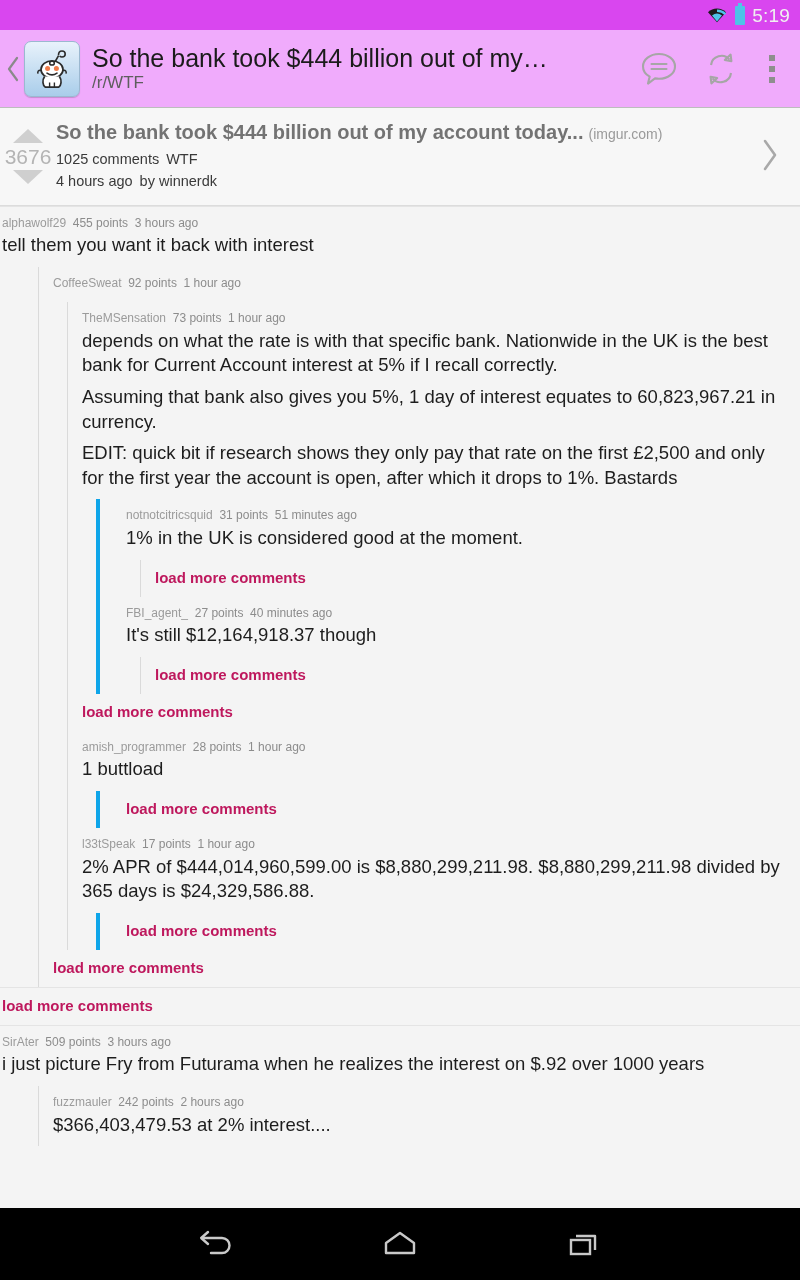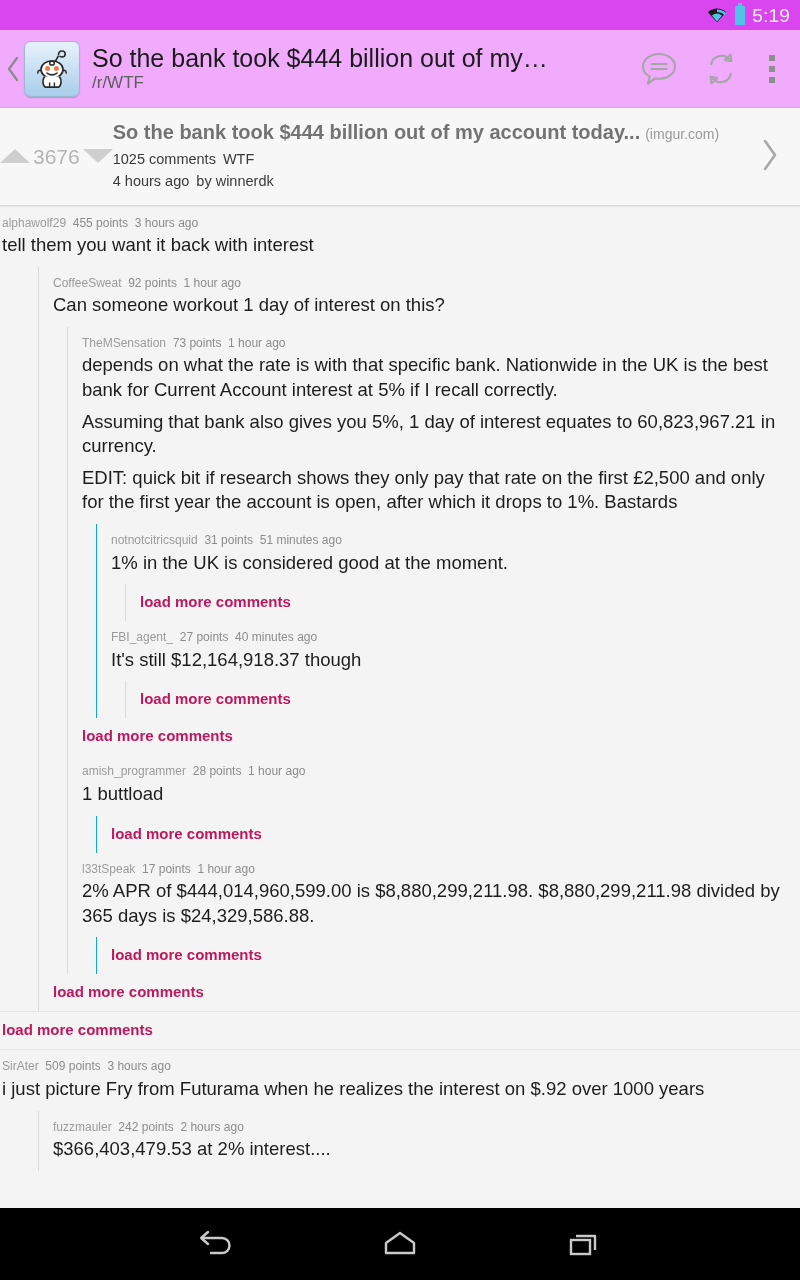--- a/index.html
+++ b/index.html
@@ -53,21 +53,21 @@
   .content { flex:1 1 auto; overflow:hidden; background:#f4f4f4; }
 
   
   .post {
     display:flex; align-items:stretch;
     background:#f7f7f7;
     border-bottom:1px solid #dcdcdc;
     padding:10px 0 12px 0;
   }
   .votecol {
-    flex:0 0 56px; display:flex; flex-direction:row;
+    flex:0 0 56px; display:flex; flex-direction:column;
     align-items:center; justify-content:center; gap:3px; padding-top:2px;
   }
   .arrow-up, .arrow-dn { width:0; height:0; border-left:15px solid transparent; border-right:15px solid transparent; }
   .arrow-up { border-bottom:14px solid #cfcfcf; }
   .arrow-dn { border-top:14px solid #cfcfcf; }
   .score { font-size:21px; color:#b4b4b4; line-height:1; }
   .postmain { flex:1 1 auto; min-width:0; padding-top:2px; }
   .post-title { font-size:20px; color:#737373; font-weight:bold; line-height:1.25; display:inline; }
   .post-domain { font-size:14px; color:#9a9a9a; margin-left:5px; }
   .post-meta { font-size:14.5px; color:#3a3a3a; line-height:1.5; margin-top:4px; }
@@ -85,21 +85,21 @@
   .loadmore {
     font-size:15px; color:#be185d; font-weight:bold;
     padding:9px 0 10px 0; line-height:1.2;
   }
 
   
   .lvl { position:relative; }
   .lvl-0 { padding-left:2px; }
   .lvl-1 { margin-left:36px; padding-left:14px; border-left:1px solid #dadada; }
   .lvl-2 { margin-left:14px; padding-left:14px; border-left:1px solid #dadada; }
-  .lvl-3 { margin-left:14px; padding-left:14px; border-left:1px solid #0ea5e9; }
+  .lvl-3 { margin-left:14px; padding-left:26px; border-left:4px solid #0ea5e9; }
   .lvl-4 { margin-left:14px; padding-left:14px; border-left:1px solid #dadada; }
   .toplevel { border-top:1px solid #e4e4e4; }
 
   
   .navbar {
     flex:0 0 72px; background:#000;
     display:flex; align-items:center; justify-content:center; gap:118px;
   }
   .nav-btn { width:66px; height:46px; display:flex; align-items:center; justify-content:center; }
 </style>
@@ -200,23 +200,20 @@
         <div class="comment lvl lvl-0 toplevel">
           <div class="cbody">
             <div class="chead"><span class="uname">alphawolf29</span>&nbsp; <span>455 points</span>&nbsp; <span>3 hours ago</span></div>
             <div class="ctext">
               <p>tell them you want it back with interest</p>
             </div>
           </div>
           <div class="comment lvl lvl-1">
             <div class="cbody">
               <div class="chead"><span class="uname">CoffeeSweat</span>&nbsp; <span>92 points</span>&nbsp; <span>1 hour ago</span></div>
-              <div class="ctext">
-                <p>Can someone workout 1 day of interest on this?</p>
-              </div>
             </div>
             <div class="comment lvl lvl-2">
               <div class="cbody">
                 <div class="chead"><span class="uname">TheMSensation</span>&nbsp; <span>73 points</span>&nbsp; <span>1 hour ago</span></div>
                 <div class="ctext">
                   <p>depends on what the rate is with that specific bank. Nationwide in the UK is the best bank for Current Account interest at 5% if I recall correctly.</p>
                   <p>Assuming that bank also gives you 5%, 1 day of interest equates to 60,823,967.21 in currency.</p>
                   <p>EDIT: quick bit if research shows they only pay that rate on the first £2,500 and only for the first year the account is open, after which it drops to 1%. Bastards</p>
                 </div>
               </div>

